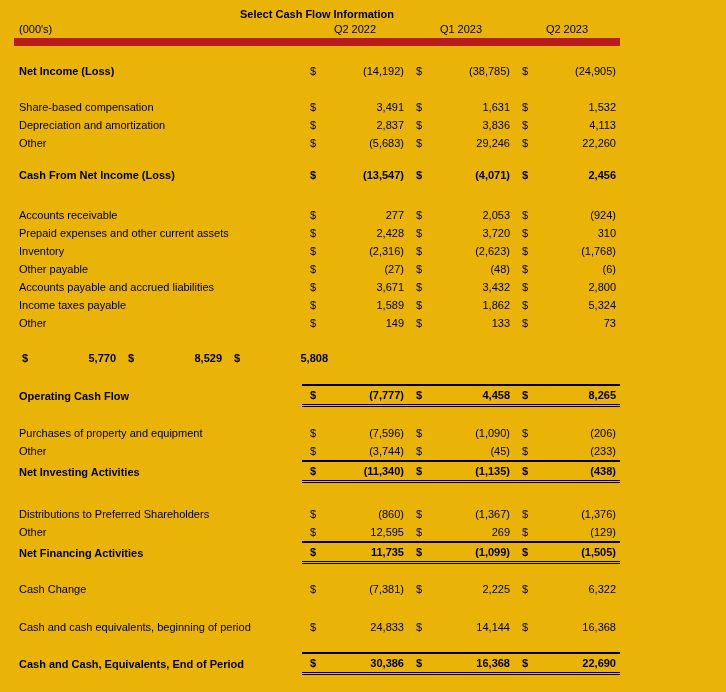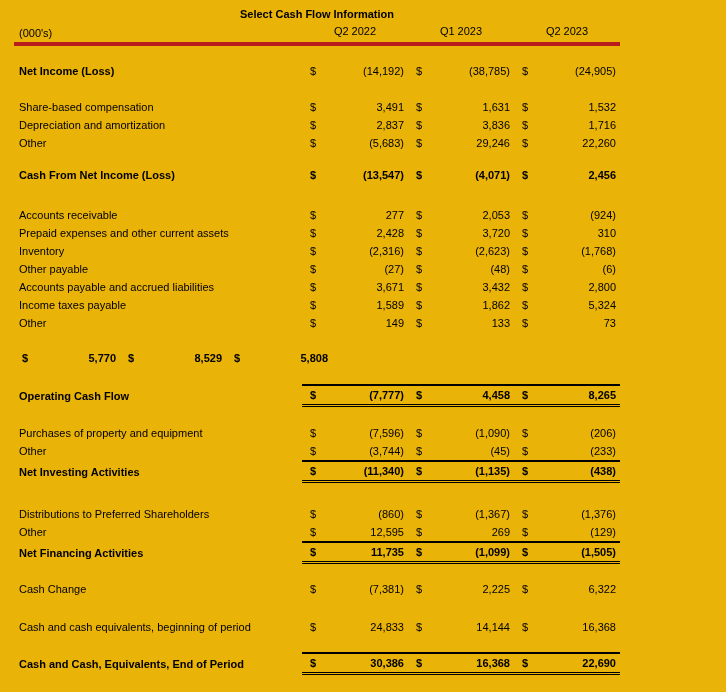--- a/index.html
+++ b/index.html
@@ -15,21 +15,21 @@
     overflow:hidden;
   }
   .content { width:606px; margin-left:14px; }
   .title {
     height:16px; line-height:16px;
     text-align:center; font-weight:bold;
   }
   .hdr {
     display:flex; align-items:flex-end;
     height:24px; padding-bottom:3px;
-    border-bottom:4px solid #b91c1c;
+    border-bottom:8px solid #b91c1c;
   }
   .lbl { flex:1; padding-left:5px; white-space:nowrap; }
   .vals { display:flex; width:318px; height:100%; align-items:center; }
   .g { display:flex; width:106px; align-items:center; }
   .cur { padding-left:8px; }
   .num { flex:1; text-align:right; padding-right:4px; white-space:nowrap; }
   .hg { width:106px; text-align:center; }
   .row { display:flex; height:18px; align-items:center; }
   .row.total { height:23px; }
   .row.total .vals { border-top:2px solid #000; border-bottom:3px double #000; }
@@ -101,21 +101,21 @@
         <div class="g">
             <span class="cur">$</span>
             <span class="num">2,837</span>
           </div>
         <div class="g">
             <span class="cur">$</span>
             <span class="num">3,836</span>
           </div>
         <div class="g">
             <span class="cur">$</span>
-            <span class="num">1,716</span>
+            <span class="num">4,113</span>
           </div>
       </div>
     </div>
 
     <div class="row">
       <div class="lbl">Other</div>
       <div class="vals">
         <div class="g">
             <span class="cur">$</span>
             <span class="num">(5,683)</span>

